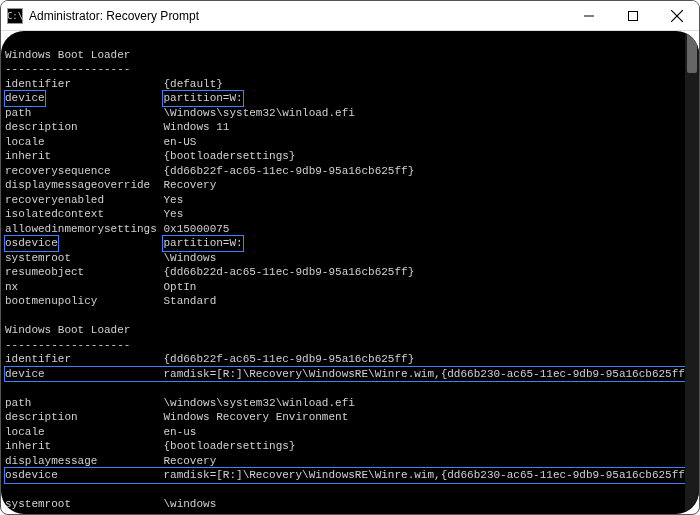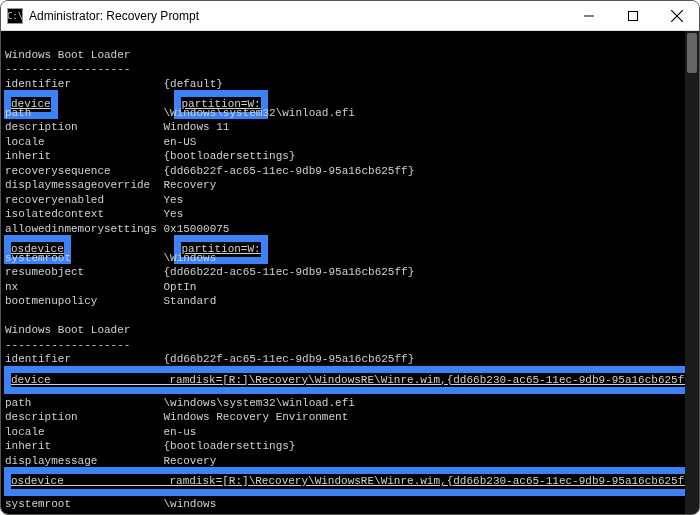--- a/index.html
+++ b/index.html
@@ -41,44 +41,44 @@
     display: flex; align-items: center; justify-content: center;
     font-size: 12px; color: #000;
   }
   .winbtn svg { width: 10px; height: 10px; stroke: #000; fill: none; stroke-width: 1; }
   .close svg { width: 12px; height: 12px; }
   .console-wrap {
     flex: 1;
     background: #000;
     position: relative;
     overflow: hidden;
+    border-radius: 23px;
   }
   .scrollbar {
     position: absolute; right: 0; top: 0; bottom: 0; width: 14px;
     background: #1b1b1b;
   }
   .scroll-thumb {
     position: absolute; right: 2px; top: 2px; width: 10px; height: 40px;
     background: #666; border-radius: 2px;
   }
   pre.console {
     font-family: Consolas, "Courier New", monospace;
     font-size: 11px;
     line-height: 14.5px;
     color: #d0d0d0;
     white-space: pre;
     padding: 2px 0 2px 4px;
   }
   .line { display: block; height: 14.5px; }
   .hl {
     display: inline-block;
-    border: 7px solid #3b82f6;
+    border: 1px solid #3b82f6;
     margin: -1px;
     padding: 0;
-    text-decoration: underline;
   }
 </style>
 </head>
 <body>
 
 <div class="window">
   <div class="titlebar">
     <span class="appicon">C:\</span>
     <span class="title">Administrator: Recovery Prompt</span>
     <div class="winbtns">

